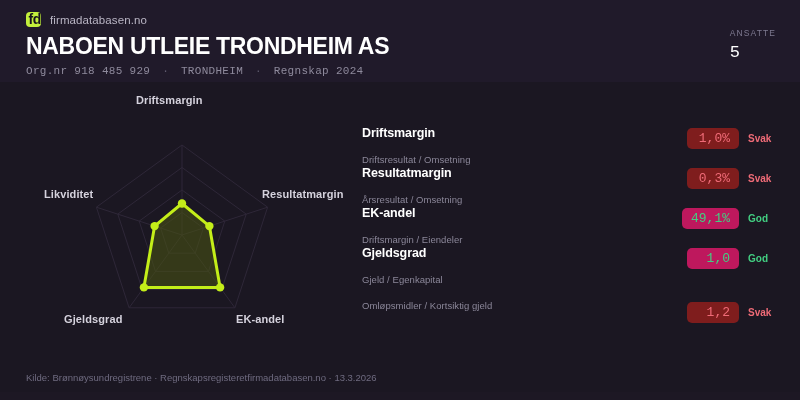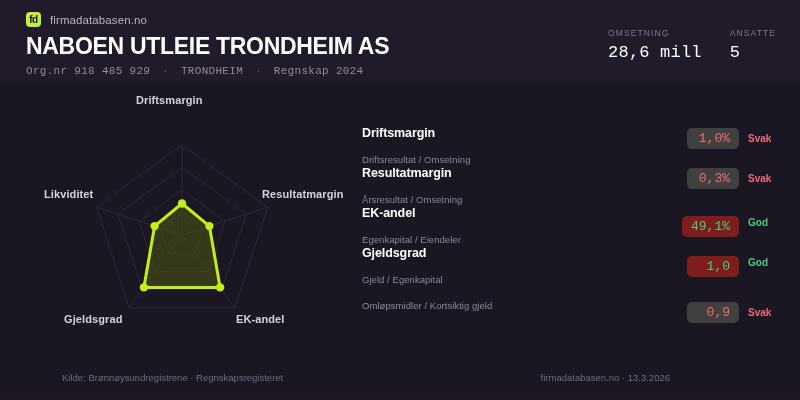--- a/index.html
+++ b/index.html
@@ -21,24 +21,24 @@
     width: 800px; height: 82px;
     background: #201a2a;
     padding: 12px 26px 0 26px;
   }
   .brand { display: flex; align-items: center; gap: 9px; }
   .brand-mark {
     width: 15px; height: 15px;
     background: #c3f03c;
     border-radius: 4px;
     color: #17131d;
-    font-size: 10px;
+    font-size: 14px;
     font-weight: bold;
     line-height: 15px;
-    text-align: center;
+    text-align: right;
     letter-spacing: -0.4px;
     font-family: "Liberation Sans", sans-serif;
   }
   .brand-name {
     color: #b9b5c4;
     font-size: 11.5px;
     letter-spacing: 0.1px;
   }
   .company-name {
     margin-top: 6px;
@@ -127,36 +127,36 @@
     display: flex; align-items: center; gap: 9px;
   }
   .metric-badge {
     min-width: 52px;
     padding: 3px 9px;
     border-radius: 5px;
     font-family: "Liberation Mono", monospace;
     font-size: 13px;
     text-align: right;
   }
-  .badge-weak { background: #404040; color: #ef6b77; }
-  .badge-good { background: #7f1d1d; color: #42cf82; margin-top: 8px; }
+  .badge-weak { background: #7f1d1d; color: #ef6b77; }
+  .badge-good { background: #be185d; color: #42cf82; }
   .metric-verdict {
     font-size: 10px;
     font-weight: bold;
     width: 34px;
   }
   .v-weak { color: #ef6b77; }
   .v-good { color: #42cf82; }
 
   
   .footer {
     position: absolute; left: 0; bottom: 8px;
     width: 660px; height: 30px;
     padding: 0 26px;
-    display: flex; align-items: center; justify-content: space-between; margin-left: 36px;
+    display: flex; align-items: center; 
   }
   .footer-text {
     color: #6f6b80;
     font-size: 9.5px;
   }
   .bottom-bar {
     position: absolute; left: 0; bottom: 0;
     width: 800px; height: 8px;
     background: #1d1824;
   }
@@ -174,24 +174,20 @@
     <div class="company-name">NABOEN UTLEIE TRONDHEIM AS</div>
     <div class="company-meta">
       <span>Org.nr 918 485 929</span>
       <span class="sep">·</span>
       <span>TRONDHEIM</span>
       <span class="sep">·</span>
       <span>Regnskap 2024</span>
     </div>
 
     <div class="stats">
-      <div class="stat">
-        <div class="stat-label">OMSETNING</div>
-        <div class="stat-value">28,6 mill</div>
-      </div>
       <div class="stat">
         <div class="stat-label">ANSATTE</div>
         <div class="stat-value">5</div>
       </div>
     </div>
   </div>
 
   <div class="radar-wrap">
     <svg class="radar-svg" width="350" height="272" viewBox="0 0 350 272">
       <g id="radar-grid">
@@ -238,40 +234,40 @@
       <div class="metric-name">Resultatmargin</div>
       <div class="metric-formula">Årsresultat / Omsetning</div>
       <div class="metric-right">
         <span class="metric-badge badge-weak">0,3%</span>
         <span class="metric-verdict v-weak">Svak</span>
       </div>
     </div>
 
     <div class="metric-row">
       <div class="metric-name">EK-andel</div>
-      <div class="metric-formula">Egenkapital / Eiendeler</div>
+      <div class="metric-formula">Driftsmargin / Eiendeler</div>
       <div class="metric-right">
         <span class="metric-badge badge-good">49,1%</span>
         <span class="metric-verdict v-good">God</span>
       </div>
     </div>
 
     <div class="metric-row">
       <div class="metric-name">Gjeldsgrad</div>
       <div class="metric-formula">Gjeld / Egenkapital</div>
       <div class="metric-right">
         <span class="metric-badge badge-good">1,0</span>
         <span class="metric-verdict v-good">God</span>
       </div>
     </div>
 
     <div class="metric-row">
       <div class="metric-formula">Omløpsmidler / Kortsiktig gjeld</div>
       <div class="metric-right">
-        <span class="metric-badge badge-weak">0,9</span>
+        <span class="metric-badge badge-weak">1,2</span>
         <span class="metric-verdict v-weak">Svak</span>
       </div>
     </div>
 
   </div>
 
   <div class="footer">
     <span class="footer-text">Kilde: Brønnøysundregistrene · Regnskapsregisteret</span>
     <span class="footer-text">firmadatabasen.no · 13.3.2026</span>
   </div>

